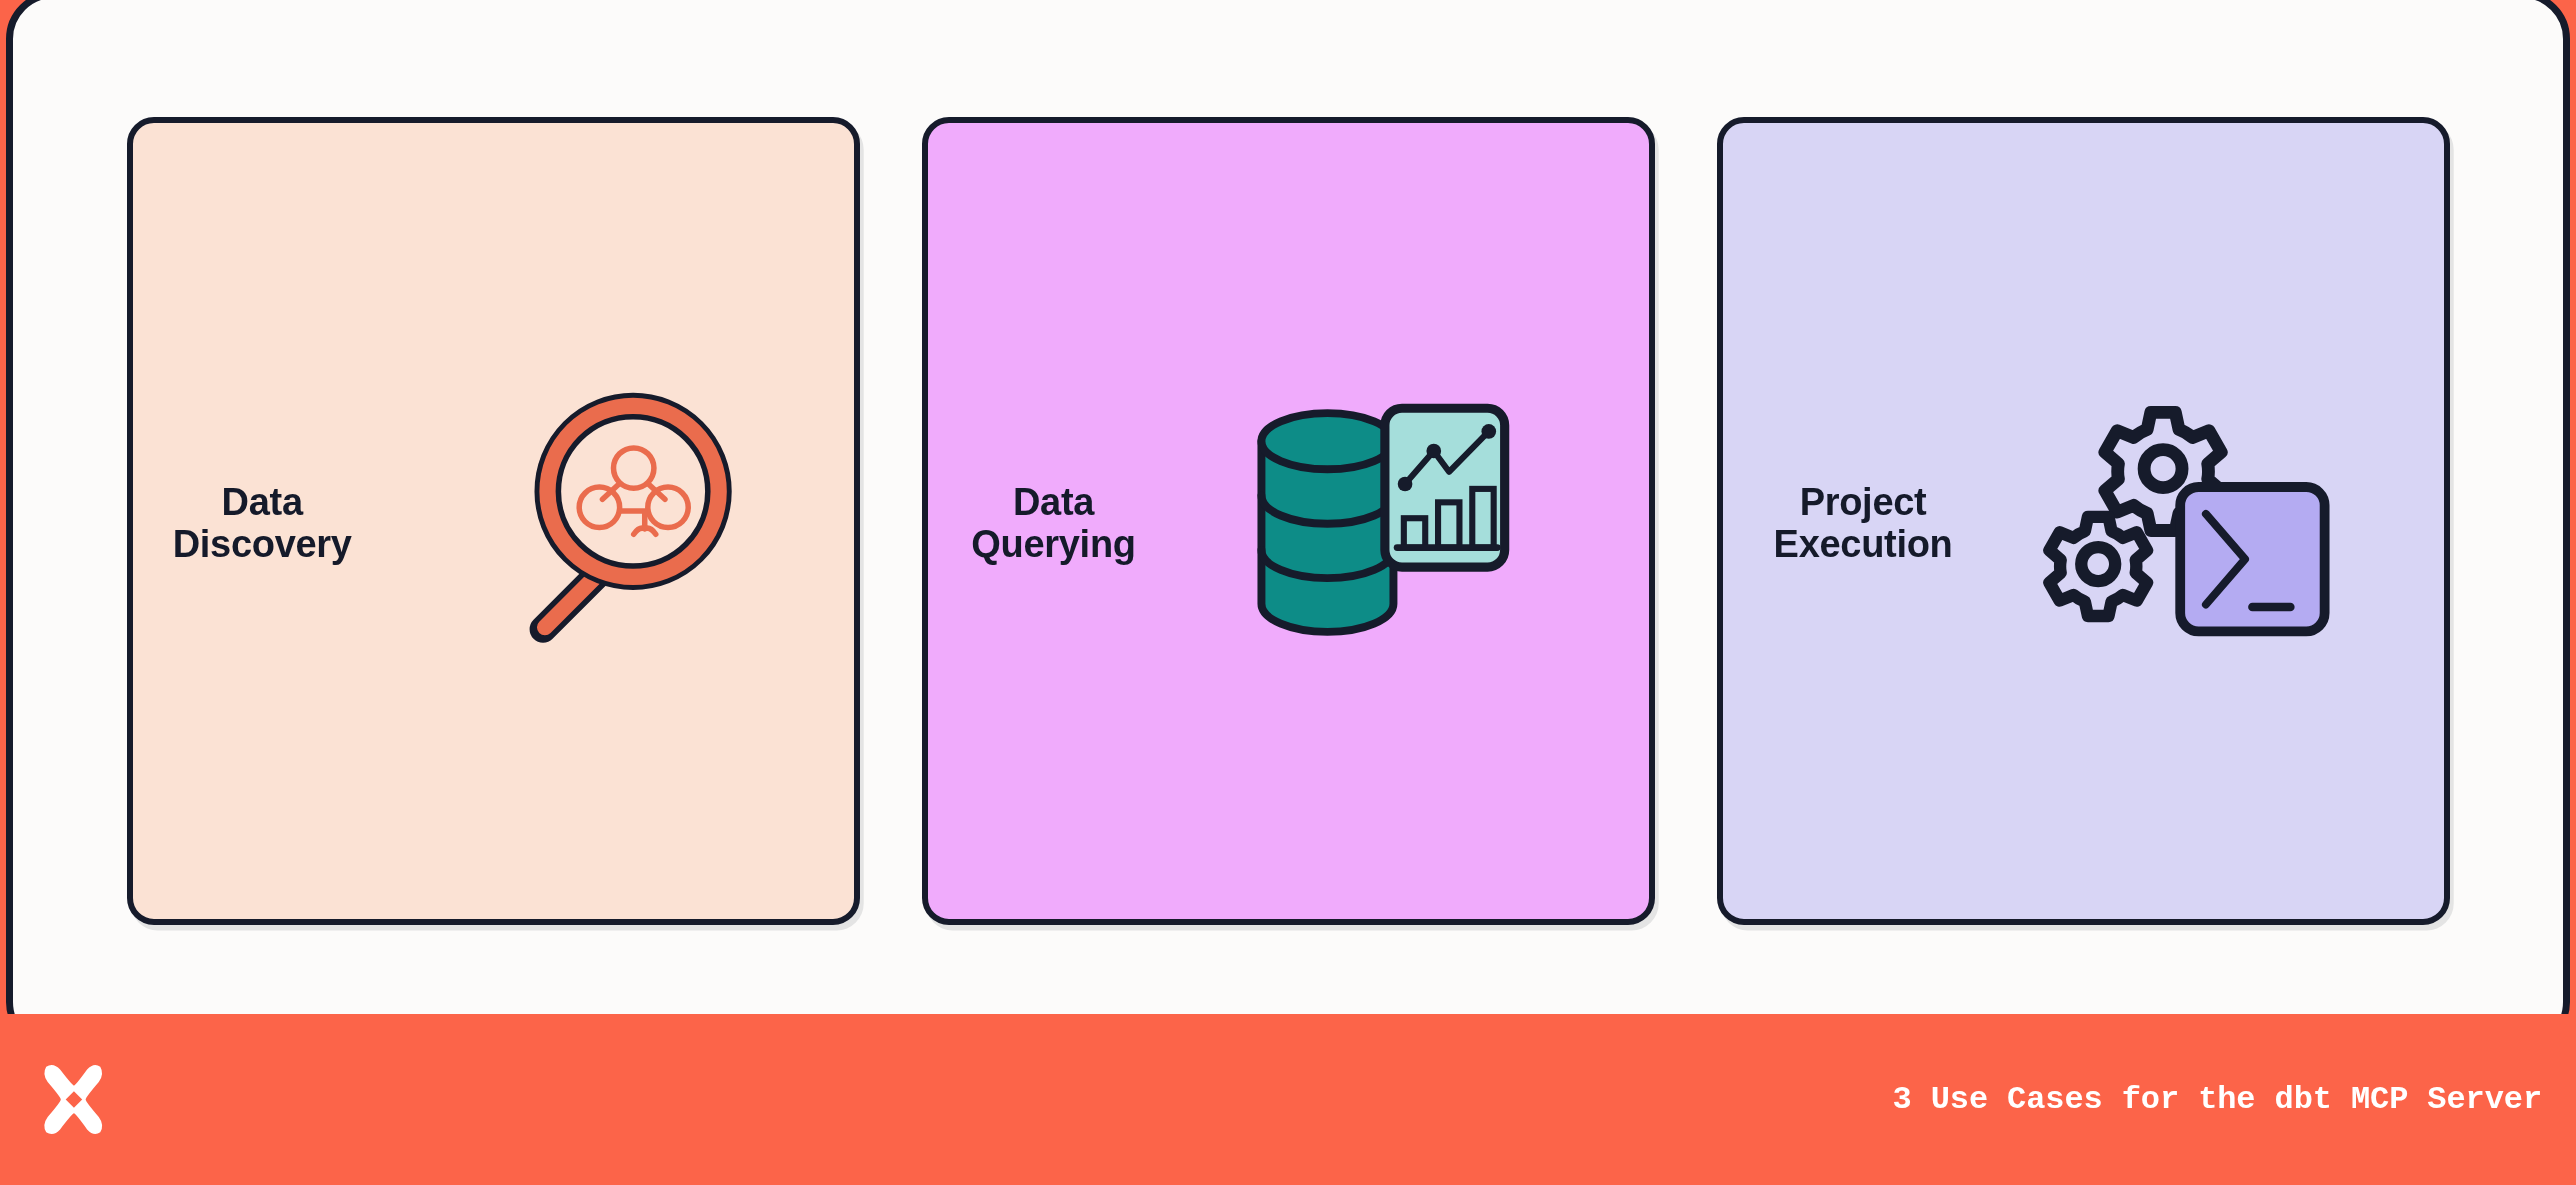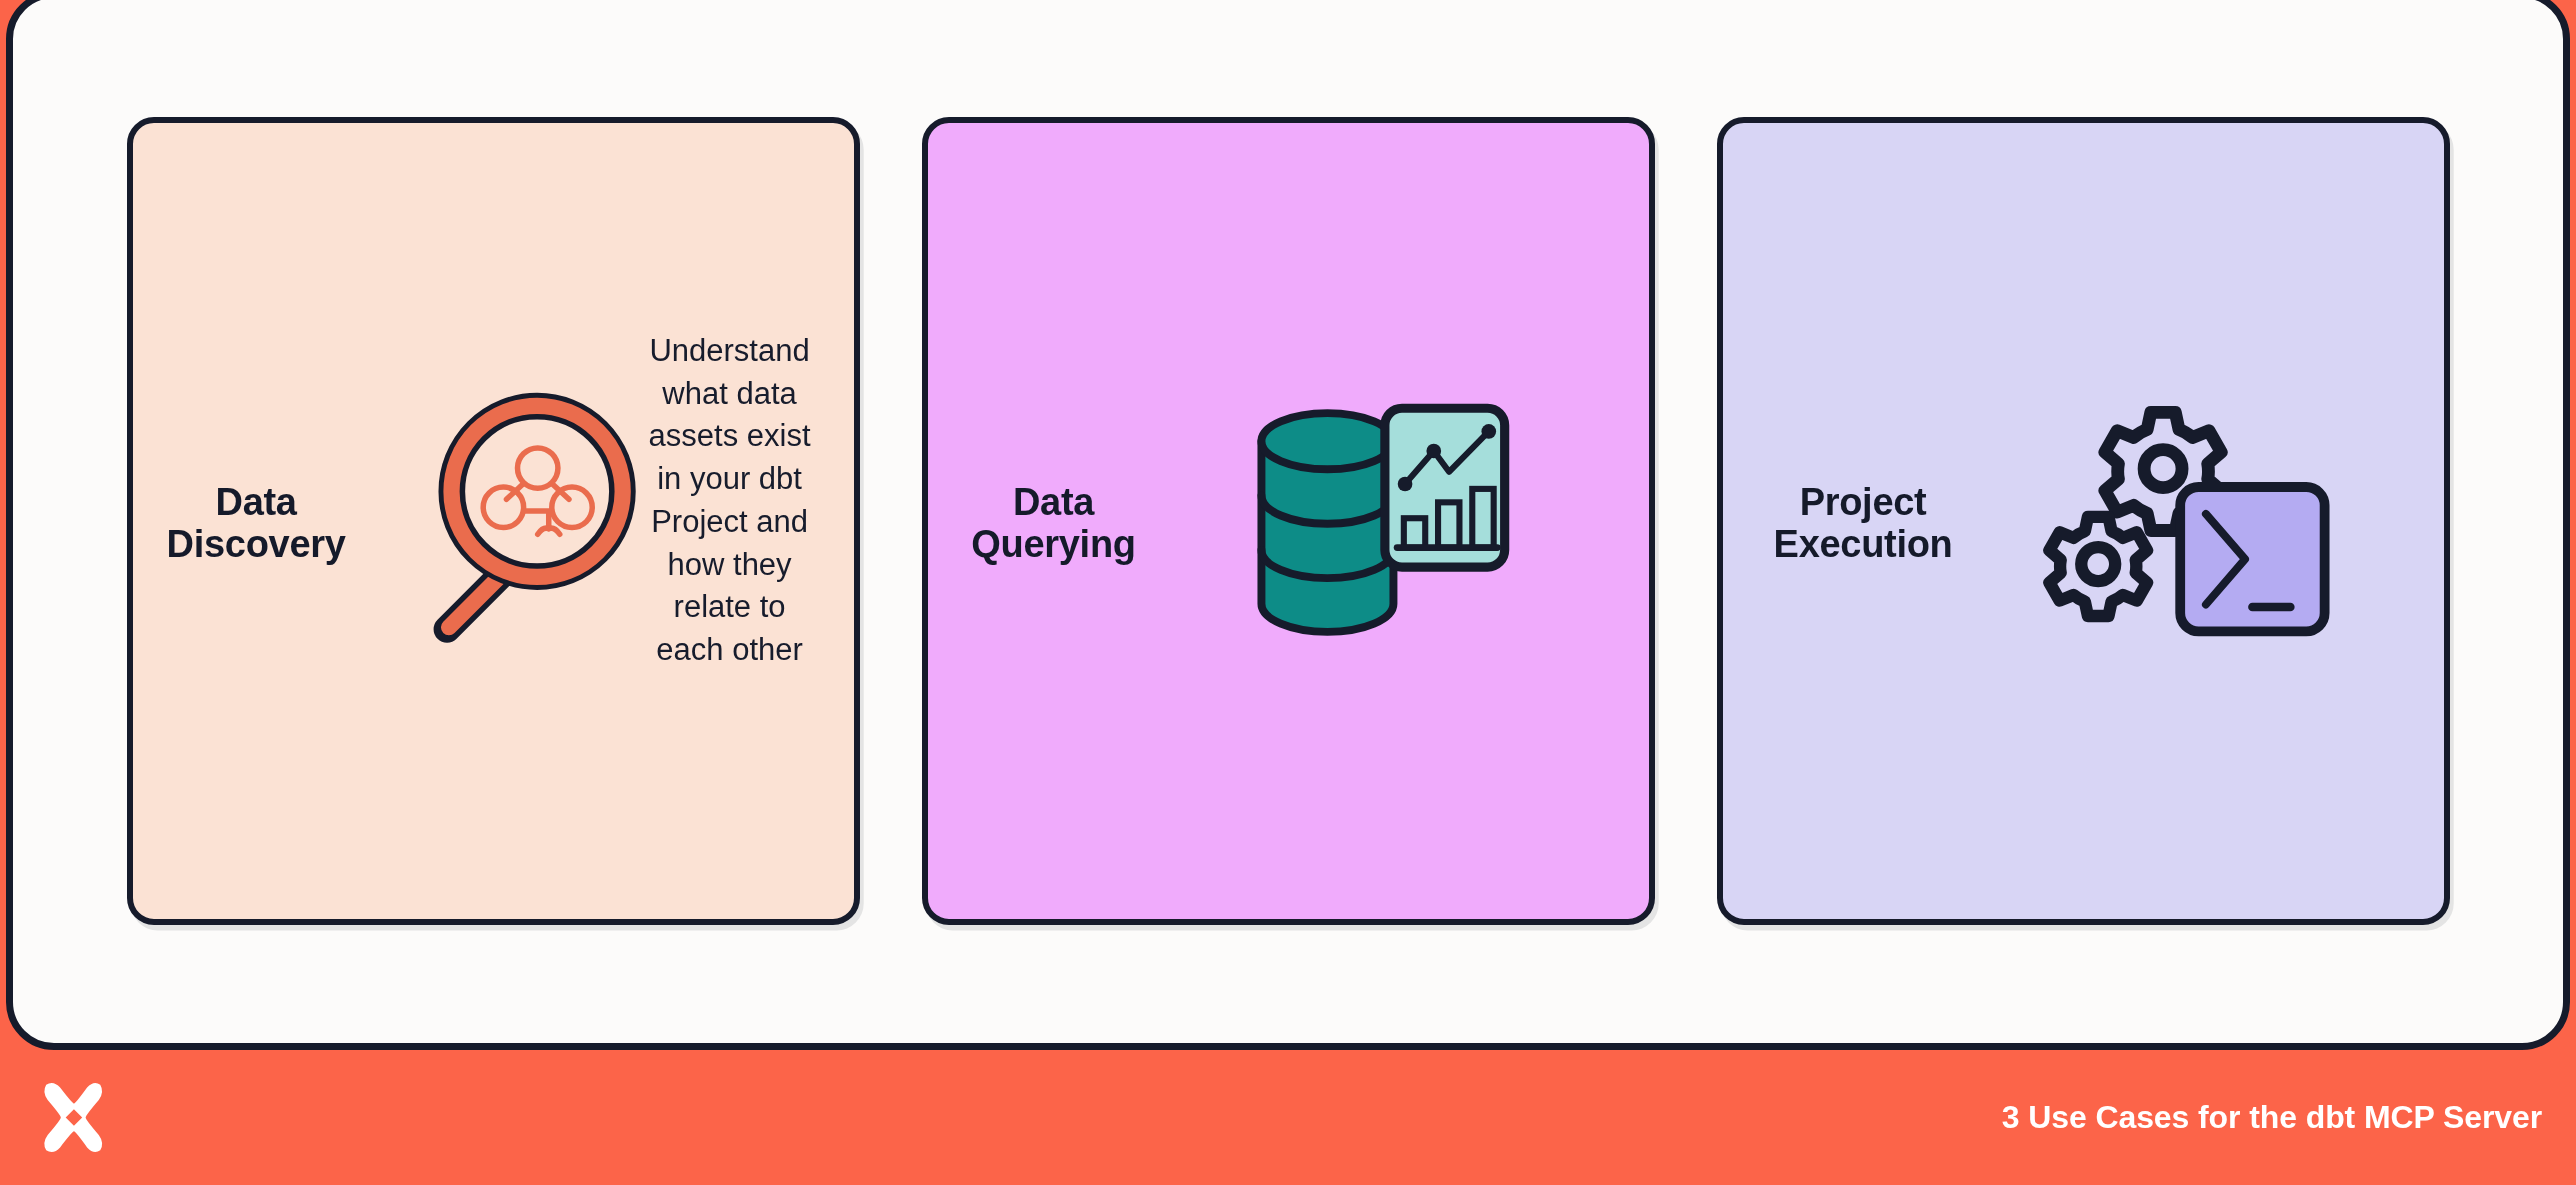--- a/index.html
+++ b/index.html
@@ -74,26 +74,27 @@
     color:#171C2C;
     text-align:center;
     width:100%;
     padding-bottom:43px;
   }
 
   
   #footer {
     position:absolute;
     left:0; bottom:0;
-    width:2576px; height:135px;
+    width:2576px; height:171px;
     background:#FC6449;
     display:flex;
     align-items:center;
     justify-content:space-between;
     padding:0 34px 0 36px;
+    font-family:Liberation Mono, monospace;
   }
   #footer-caption {
     color:#FFFFFF;
     font-size:32px;
     font-weight:bold;
     letter-spacing:-0.1px;
     white-space:nowrap;
   }
   #brand-logo { width:73px; height:81px; }
 </style>
@@ -123,21 +124,20 @@
             <circle cx="313" cy="152" r="33"></circle>
             <circle cx="257" cy="216" r="33"></circle>
             <circle cx="369" cy="216" r="33"></circle>
             <path d="M290 222 H331 V249"></path>
             <path d="M313 260 Q322 247 331 251"></path>
             <path d="M349 260 Q340 247 331 251"></path>
           </g>
         </svg>
       </div>
 
-      <div class="card-body">Understand what data assets exist in your dbt Project and how they relate to each other</div>
     </div>
 
     <div class="card c2">
       <div class="card-title">Data Querying</div>
 
       <div class="icon-wrap">
         <svg width="294" height="275" viewBox="0 0 480 450">
 
           <g stroke="#161B2B" stroke-width="13" stroke-linecap="round" stroke-linejoin="round">
             <path d="M46 92 V358 a108 46 0 0 0 216 0 V92 Z" fill="#0D8C87"></path>

